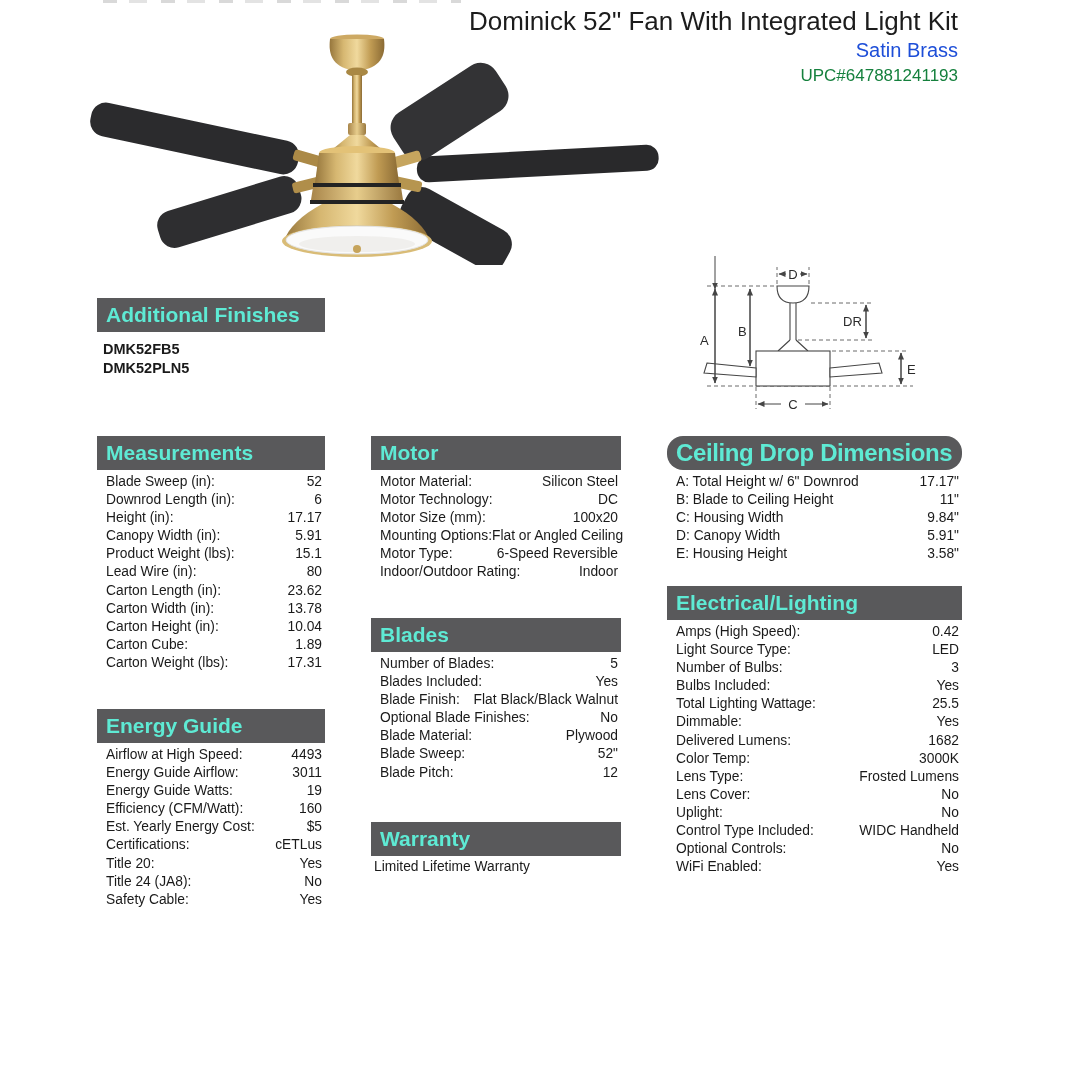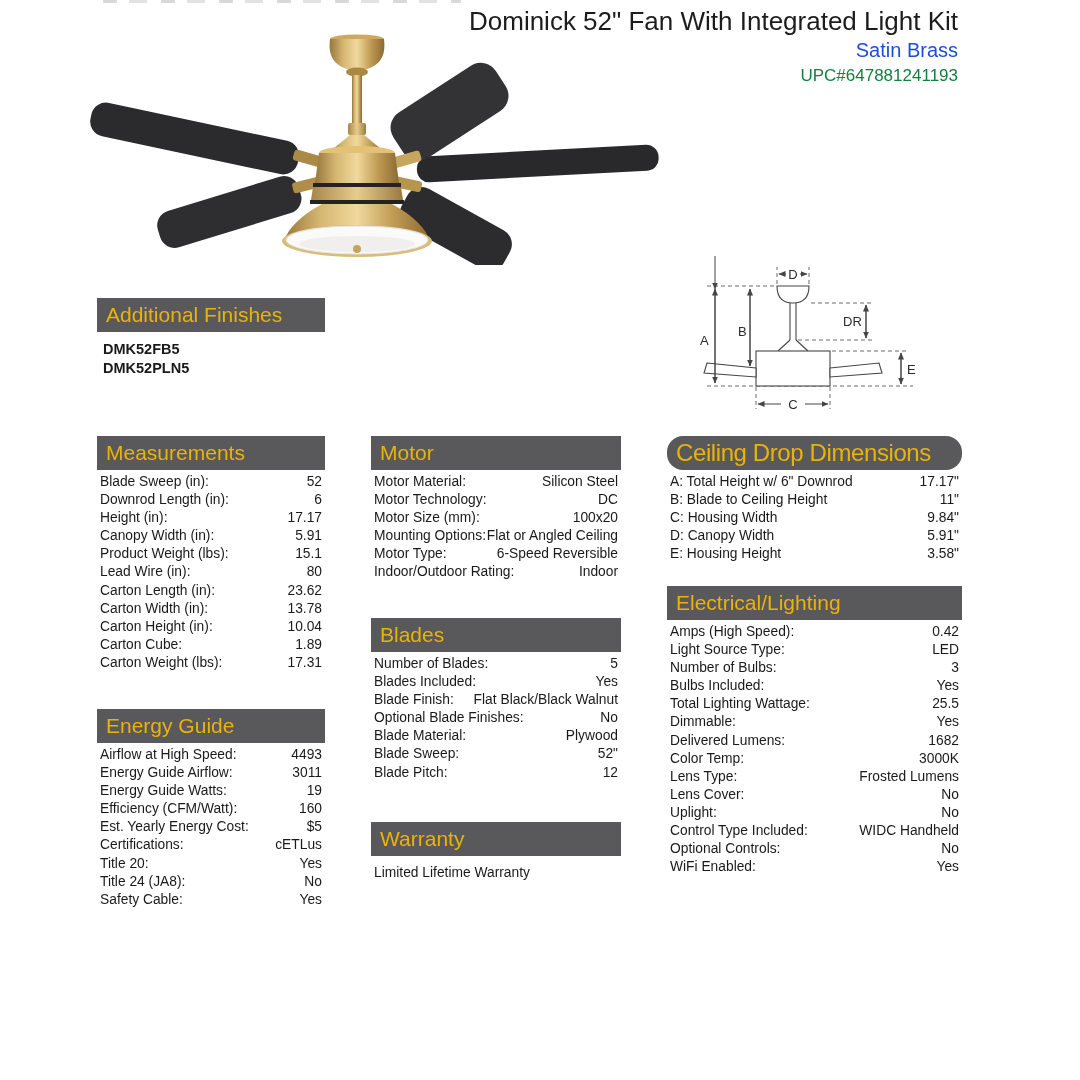--- a/index.html
+++ b/index.html
@@ -18,45 +18,45 @@
 
   
   .title-block{position:absolute;top:6px;right:122px;text-align:right;white-space:nowrap;}
   .title-block h1{margin:0;font-size:26px;font-weight:400;line-height:31px;color:#1c1c1c;}
   .title-block .finish{font-size:20px;line-height:27px;color:#1d4ed8;}
   .title-block .upc{font-size:17px;line-height:23px;color:#15803d;}
 
   
   .spec{position:absolute;}
   .hdr{
-    background:var(--header_bg,#59595b);color:#eab308;font-weight:normal;
+    background:var(--header_bg,#59595b);color:#5eead4;font-weight:bold;
     font-size:21px;line-height:25px;padding:4px 8px 5px 9px;
     white-space:nowrap;overflow:hidden;
   }
   .hdr.tight{letter-spacing:-0.4px;font-size:24px;border-radius:16px;}
-  .rows{margin-top:3px;}
+  .rows{margin-top:3px;margin-left:6px;}
   .row{
     display:flex;justify-content:space-between;white-space:nowrap;
     font-size:13.8px;line-height:18.1px;padding:0 3px 0 3px;
   }
   .row .lbl{text-align:left;}
   .row .val{text-align:left;}
 
   #sec-measurements{left:97px;top:436px;width:228px;}
   #sec-energy{left:97px;top:709px;width:228px;}
   #sec-motor{left:371px;top:436px;width:250px;}
   #sec-blades{left:371px;top:618px;width:250px;}
   #sec-warranty{left:371px;top:822px;width:250px;}
   #sec-ceiling{left:667px;top:436px;width:295px;}
   #sec-electrical{left:667px;top:586px;width:295px;}
   #sec-finishes{left:97px;top:298px;width:228px;}
 
   .finish-items{margin-top:8px;padding-left:6px;}
   .finish-item{font-weight:bold;font-size:14.5px;line-height:19px;}
-  .warranty-text{font-size:13.8px;line-height:18px;margin-top:8px;padding-left:3px;}
+  .warranty-text{font-size:13.8px;line-height:18px;margin-top:2px;padding-left:3px;}
 
   .fan-img{position:absolute;left:85px;top:25px;width:580px;height:240px;}
   .dim-diagram{position:absolute;left:693px;top:256px;width:230px;height:162px;}
 
   svg text{font-family:"Liberation Sans",sans-serif;}
 </style>
 </head>
 <body>
 
 <div class="sheet">

